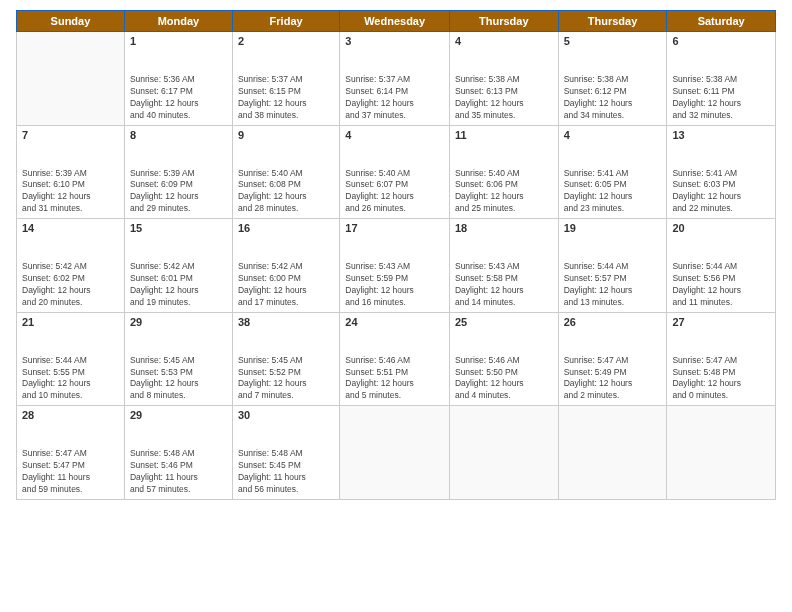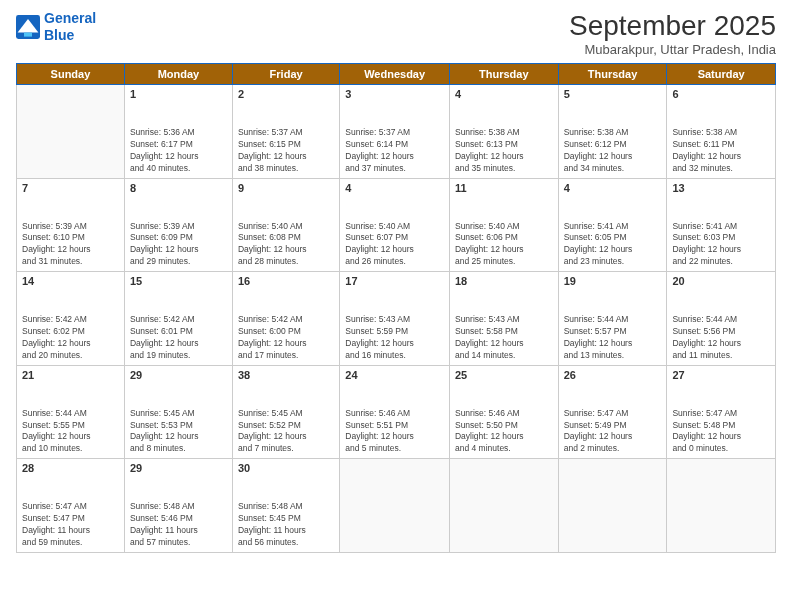--- a/index.html
+++ b/index.html
@@ -85,37 +85,20 @@
       margin-top: 27px;
     }
     .empty-cell {
       background: #f9f9f9;
     }
   </style>
 </head>
 <body>
 
 <div class="page">
-  <div class="header">
-    <div class="logo">
-      <svg class="logo-icon" viewBox="0 0 30 30">
-        <rect x="0" y="0" width="30" height="30" rx="3" fill="#1565c0"></rect>
-        <polygon points="15,5 28,22 2,22" fill="white"></polygon>
-        <rect x="10" y="22" width="10" height="5" fill="#4fc3f7"></rect>
-      </svg>
-      <div class="logo-text">
-        <div><span>General</span></div>
-        <div><span>Blue</span></div>
-      </div>
-    </div>
-    <div class="title-block">
-      <div class="month-title">September 2025</div>
-      <div class="subtitle">Mubarakpur, Uttar Pradesh, India</div>
-    </div>
-  </div>
 
   <table class="calendar">
     <thead>
       <tr>
         <th>Sunday</th>
         <th>Monday</th>
         <th>Friday</th>
         <th>Wednesday</th>
         <th>Thursday</th>
         <th>Thursday</th>

